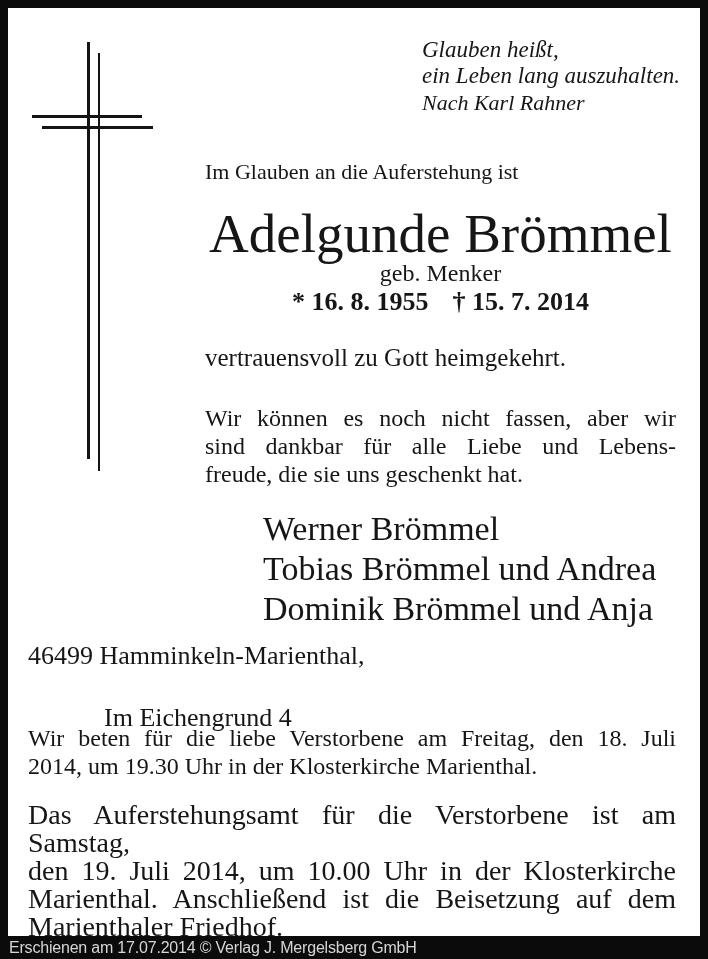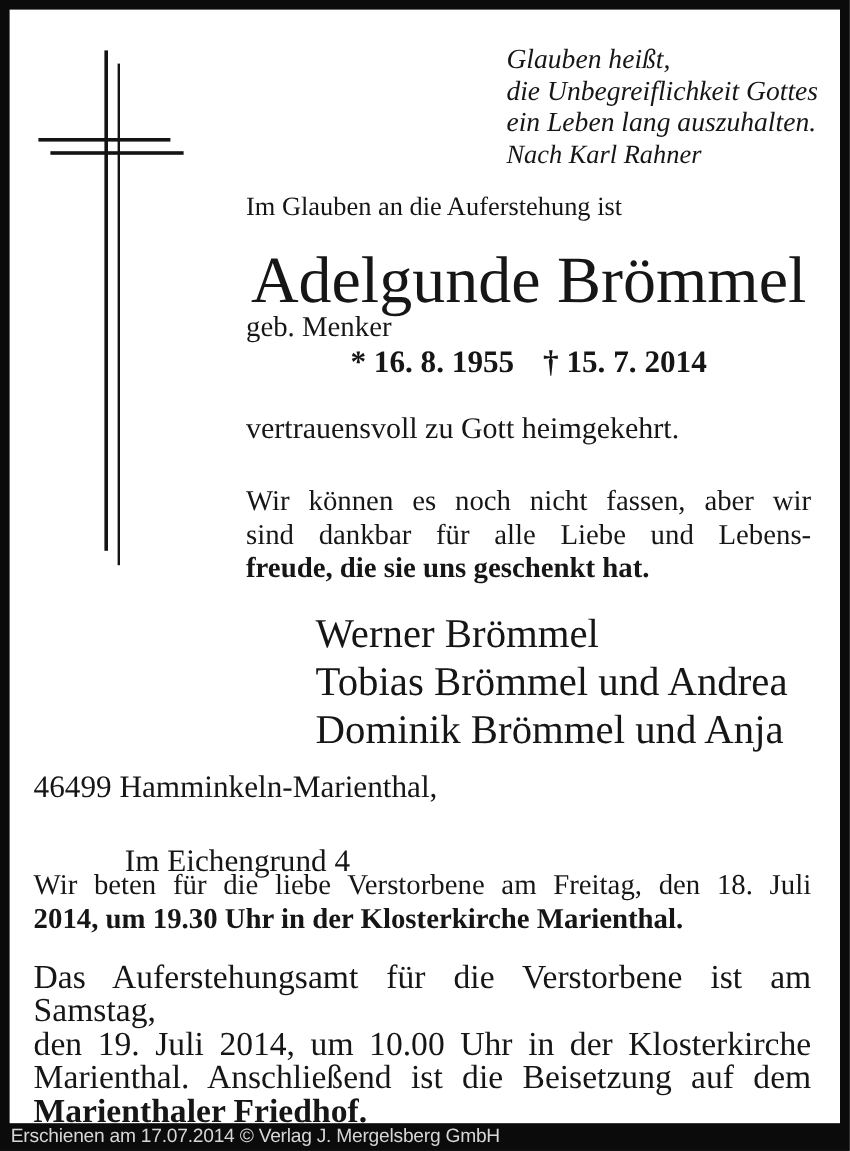--- a/index.html
+++ b/index.html
@@ -33,29 +33,29 @@
   }
   .quote .attribution { font-size: 22px; padding-top: 1px; }
 
   .intro { left: 197px; top: 151px; width: 471px; font-size: 22px; white-space: nowrap; }
 
   .deceased-name {
     left: 197px; top: 194px; width: 471px;
     font-size: 55px; line-height: 64px; font-weight: 400;
     text-align: center; white-space: nowrap; margin: 0;
   }
-  .maiden { left: 197px; top: 252px; width: 471px; font-size: 24px; }
+  .maiden { left: 197px; top: 252px; width: 471px; text-align: center; font-size: 24px; }
   .dates  { left: 197px; top: 279px; width: 471px; text-align: center; font-size: 26px; white-space: nowrap; font-weight: bold; }
   .dates .birth { margin-right: 24px; }
 
   .epitaph { left: 197px; top: 336px; width: 471px; font-size: 25px; white-space: nowrap; }
 
   .tribute { left: 197px; top: 396px; width: 471px; font-size: 24px; line-height: 28px; }
   .jline { text-align: justify; text-align-last: justify; }
-  .jline-last { text-align: left; font-weight: bold; }
+  .jline-last { text-align: left; }
 
   .mourners { left: 255px; top: 501px; font-size: 34px; line-height: 40px; white-space: nowrap; }
 
   .address { left: 20px; top: 633px; font-size: 26px; line-height: 30px; white-space: nowrap; }
   .address .indent { padding-left: 76px; margin-top: 32px; }
 
   .prayer  { left: 20px; top: 716px; width: 648px; font-size: 24px; line-height: 28px; }
   .funeral { left: 20px; top: 793px; width: 648px; font-size: 28px; line-height: 28px; }
 
   .footer-line {
@@ -74,21 +74,20 @@
 
     <div>
       <span class="cross-line cl-v1"></span>
       <span class="cross-line cl-v2"></span>
       <span class="cross-line cl-h1"></span>
       <span class="cross-line cl-h2"></span>
     </div>
 
     <div class="abs quote">
       <div>Glauben heißt,</div>
-      <div>die Unbegreiflichkeit Gottes</div>
       <div>ein Leben lang auszuhalten.</div>
       <div class="attribution">Nach Karl Rahner</div>
     </div>
 
     <div class="abs intro">Im Glauben an die Auferstehung ist</div>
 
     <h1 class="abs deceased-name">Adelgunde Brömmel</h1>
 
     <div class="abs maiden">geb. Menker</div>
 

